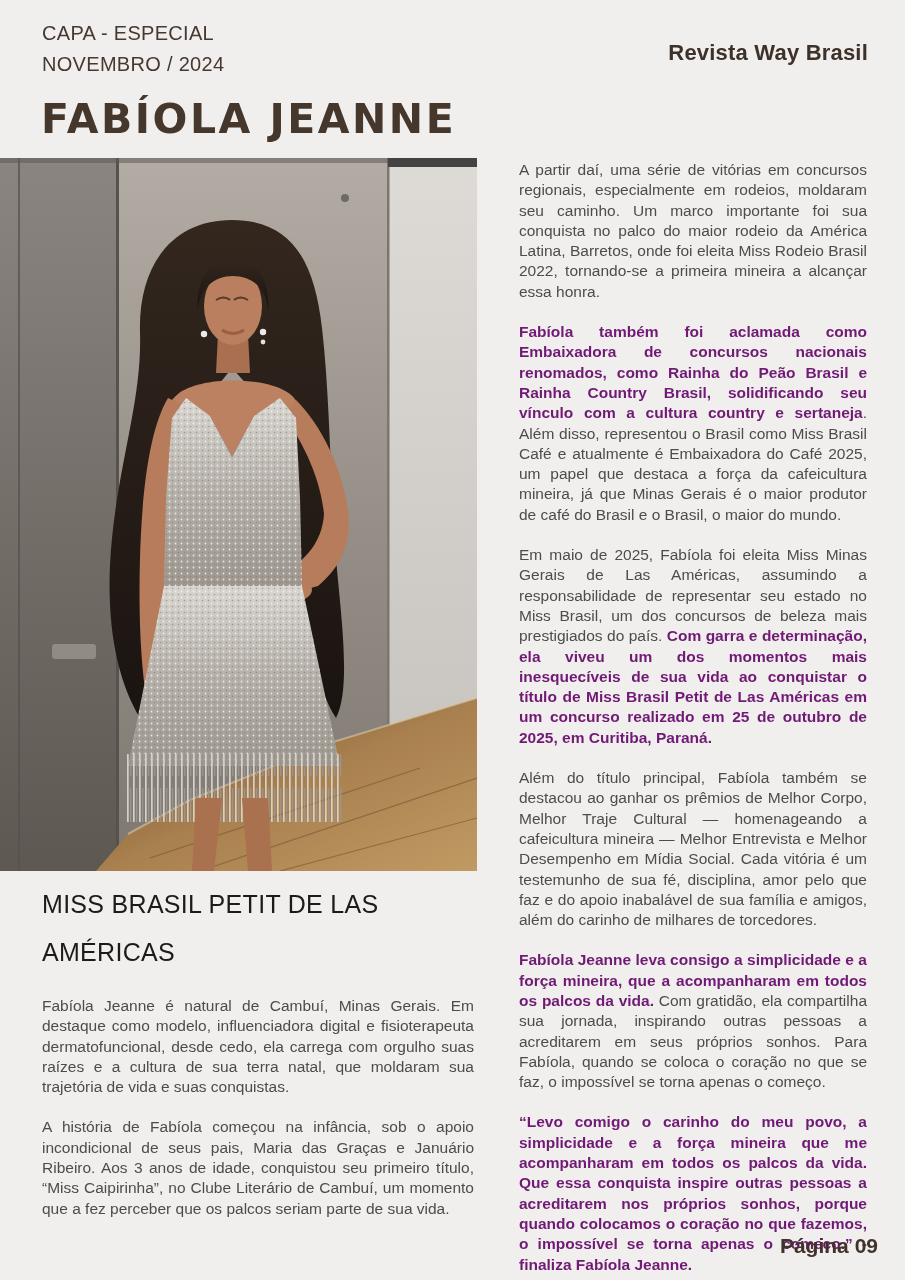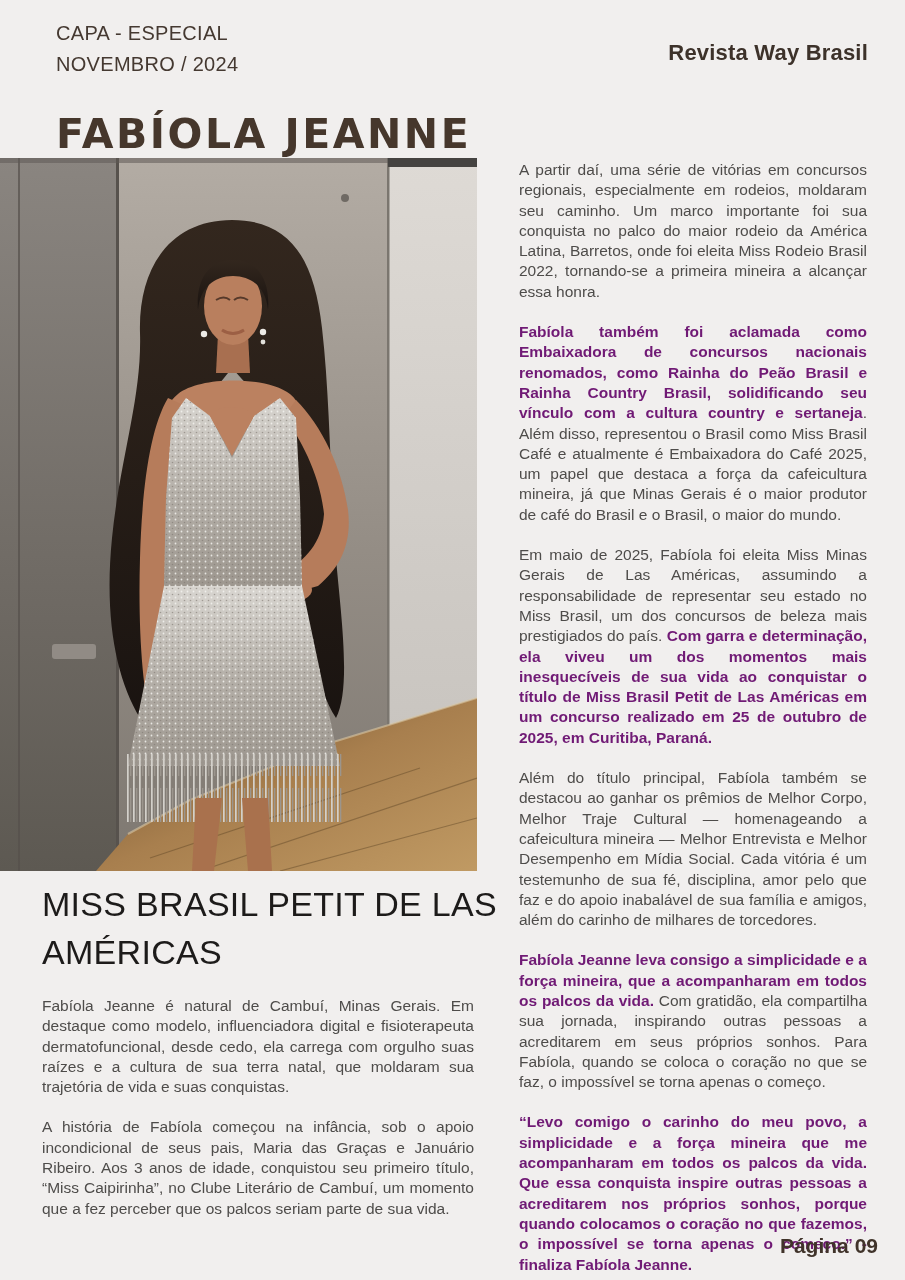--- a/index.html
+++ b/index.html
@@ -3,21 +3,21 @@
 <meta charset="utf-8">
 <style>
   html,body{margin:0;padding:0;}
   body{
     width:905px;height:1280px;position:relative;overflow:hidden;
     background:#f1efee;
     font-family:"Liberation Sans","DejaVu Sans",sans-serif;
     -webkit-font-smoothing:antialiased;
   }
   .kicker{
-    position:absolute;left:56px;top:18px;
+    position:absolute;left:42px;top:18px;
     font-size:20px;line-height:31px;letter-spacing:.3px;
     color:#453931;
   }
   .brand{
     position:absolute;right:37px;top:40px;
     font-size:22px;font-weight:700;letter-spacing:.2px;
     color:#3d322a;
   }
   .article-title{
     position:absolute;left:40px;top:94px;
@@ -25,21 +25,21 @@
     font-size:41px;font-weight:800;letter-spacing:2.5px;
     color:#46372c;white-space:nowrap;
   }
   .cover-photo{
     position:absolute;left:0;top:158px;width:477px;height:713px;
     overflow:hidden;background:#9a938c;
   }
   .cover-photo svg{display:block;}
   .section-heading{
     position:absolute;left:42px;top:880px;width:455px;
-    font-size:34px;line-height:48px;font-weight:400;letter-spacing:.3px;
+    font-size:25px;line-height:48px;font-weight:400;letter-spacing:.3px;
     color:#1d1b1a;
   }
   .col{
     text-align:justify;
     font-size:15.5px;line-height:20.3px;
     color:#4e4c4a;
   }
   .left-col{
     position:absolute;left:42px;top:996px;width:444px;
   }
@@ -56,21 +56,21 @@
 </head>
 <body>
 
 <div class="kicker">
   <div>CAPA - ESPECIAL</div>
   <div>NOVEMBRO / 2024</div>
 </div>
 
 <div class="brand">Revista Way Brasil</div>
 
-<h1 class="article-title" style="margin:16px;text-align:center;">FABÍOLA JEANNE</h1>
+<h1 class="article-title" style="margin:1px;text-align:center;">FABÍOLA JEANNE</h1>
 
 <div class="cover-photo" title="Fabíola Jeanne com longos cabelos ondulados escuros, vestido prateado de franjas brilhantes, mão na cintura, diante de parede bege com espelho e piso de madeira">
   <svg width="477" height="713" viewBox="0 0 477 713" aria-hidden="true">
     <defs>
       <linearGradient id="wallGrad" x1="0" y1="0" x2="0" y2="1">
         <stop offset="0" stop-color="#b3aca4"></stop>
         <stop offset="0.55" stop-color="#948d85"></stop>
         <stop offset="1" stop-color="#7e7871"></stop>
       </linearGradient>
       <linearGradient id="mirrorGrad" x1="0" y1="0" x2="0" y2="1">

